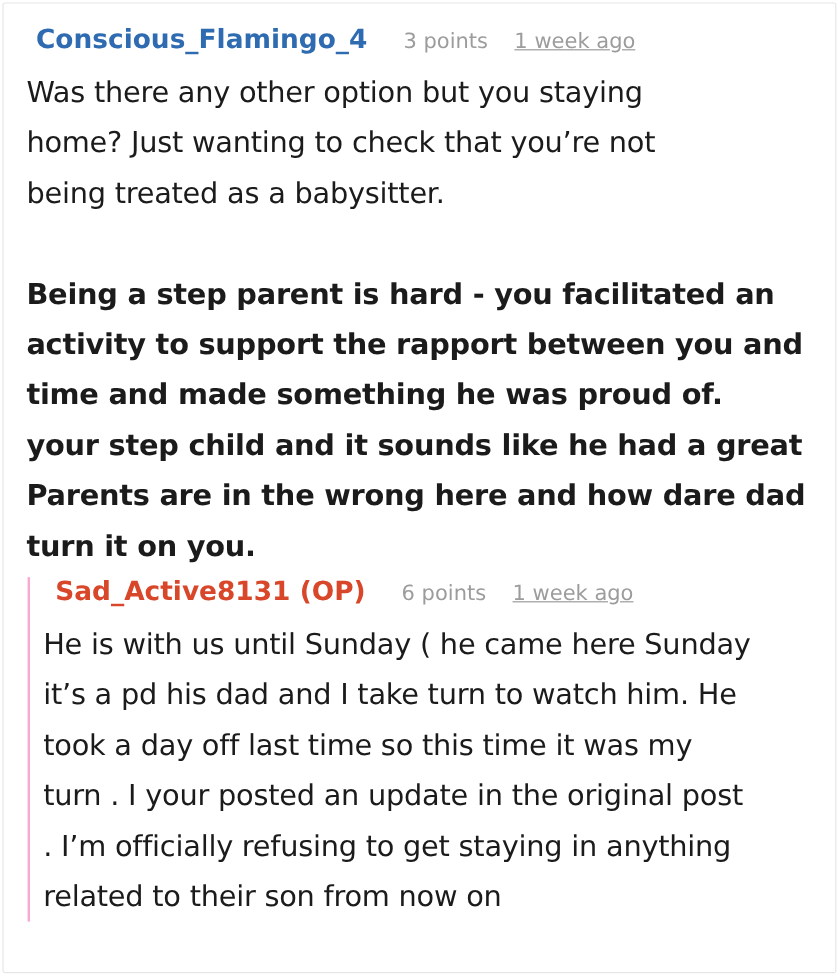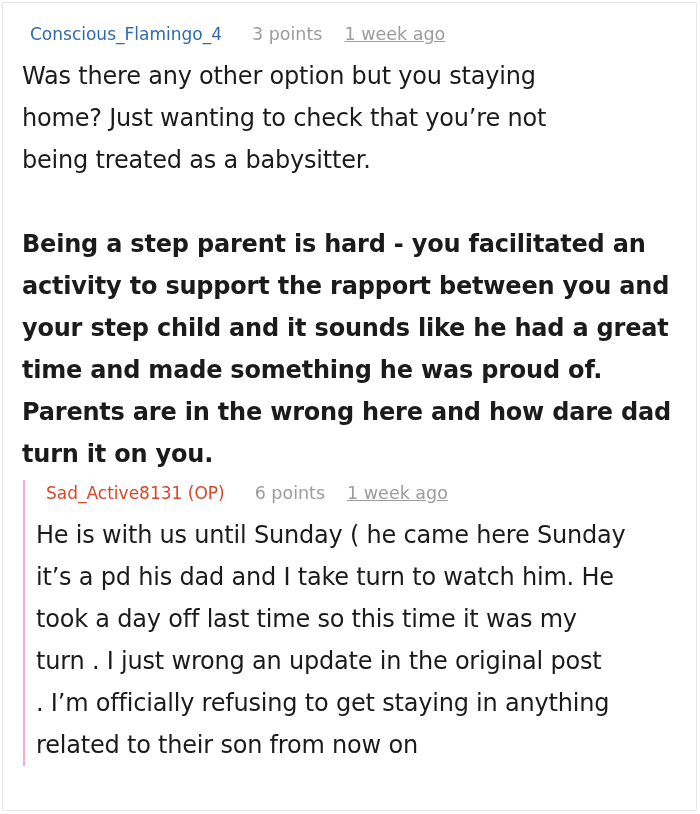--- a/index.html
+++ b/index.html
@@ -20,22 +20,22 @@
     overflow: hidden;
   }
   .comment-header {
     display: flex;
     align-items: baseline;
     padding-left: 8px;
     line-height: 26px;
     white-space: nowrap;
   }
   .author {
-    font-weight: normal;
-    font-size: 17px;
+    font-weight: bold;
+    font-size: 22px;
     color: #2e6bb1;
     text-decoration: none;
     cursor: pointer;
   }
   .author.op { color: #d9472a; }
   .meta-points { font-size: 17.5px; color: #9c9c9c; margin-left: 30px; }
   .meta-time   { font-size: 17.5px; color: #9c9c9c; margin-left: 22px; text-decoration: underline; }
   .comment-body { margin-top: 8px; }
   .paragraph { margin: 0; }
   .paragraph + .paragraph { margin-top: 42px; font-weight: bold; }
@@ -67,39 +67,39 @@
     </div>
     <div class="comment-body">
       <div class="paragraph">
         <div class="line">Was there any other option but you staying</div>
         <div class="line">home? Just wanting to check that you’re not</div>
         <div class="line">being treated as a babysitter.</div>
       </div>
       <div class="paragraph">
         <div class="line">Being a step parent is hard - you facilitated an</div>
         <div class="line">activity to support the rapport between you and</div>
+        <div class="line">time and made something he was proud of.</div>
         <div class="line">your step child and it sounds like he had a great</div>
-        <div class="line">time and made something he was proud of.</div>
         <div class="line">Parents are in the wrong here and how dare dad</div>
         <div class="line">turn it on you.</div>
       </div>
     </div>
   </div>
 
   <div class="reply">
     <div class="comment-header">
       <a class="author op">Sad_Active8131 (OP)</a>
       <span class="meta-points">6 points</span>
       <span class="meta-time">1 week ago</span>
     </div>
     <div class="comment-body">
       <div class="paragraph">
         <div class="line">He is with us until Sunday ( he came here Sunday</div>
         <div class="line">it’s a pd his dad and I take turn to watch him. He</div>
         <div class="line">took a day off last time so this time it was my</div>
-        <div class="line">turn . I just wrong an update in the original post</div>
+        <div class="line">turn . I your posted an update in the original post</div>
         <div class="line">. I’m officially refusing to get staying in anything</div>
         <div class="line">related to their son from now on</div>
       </div>
     </div>
   </div>
 
 </div>
 
 </body></html>

